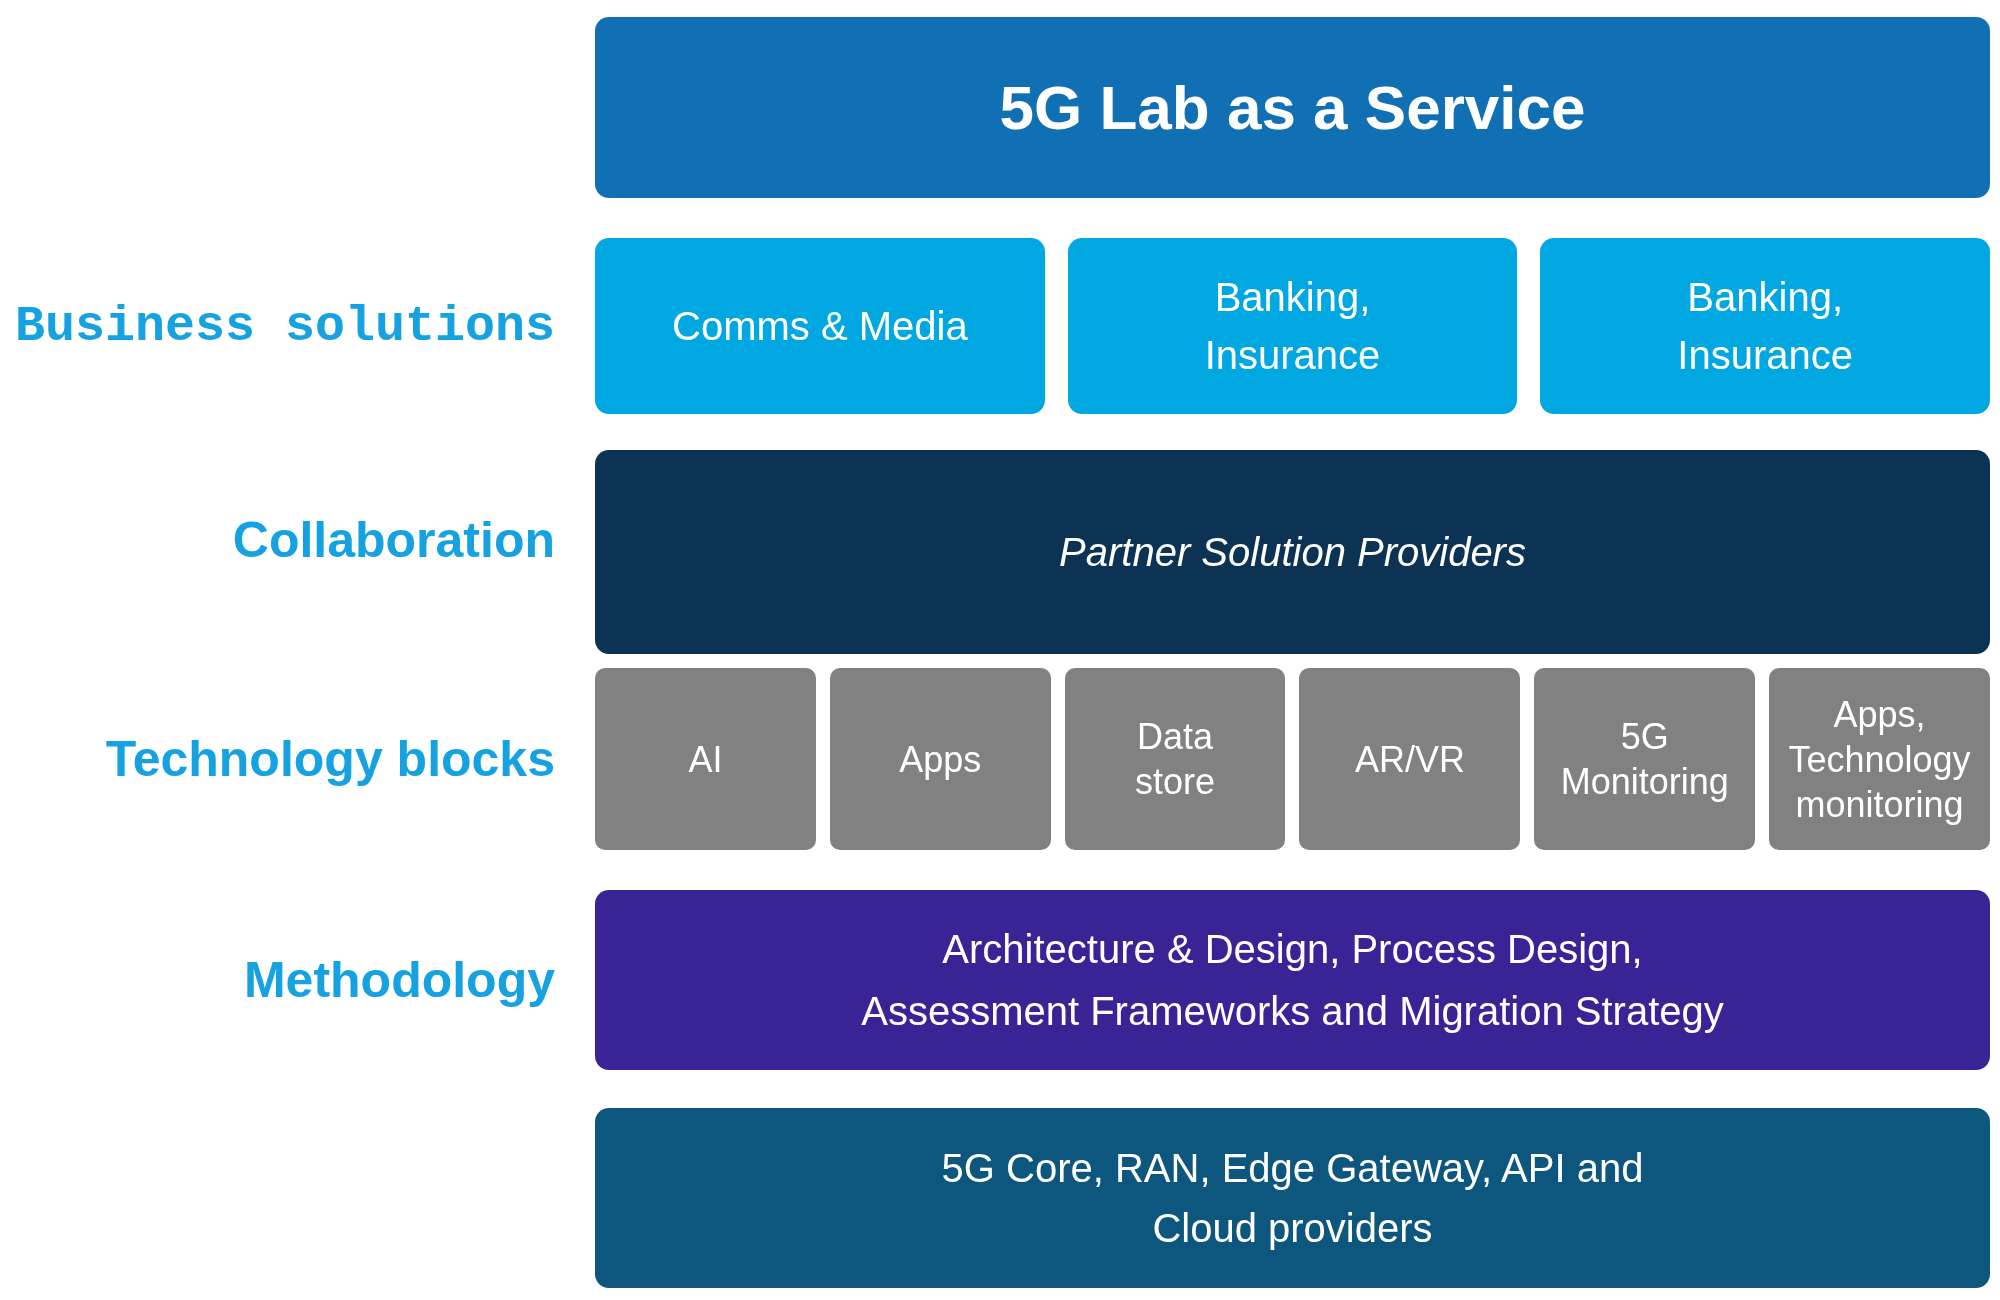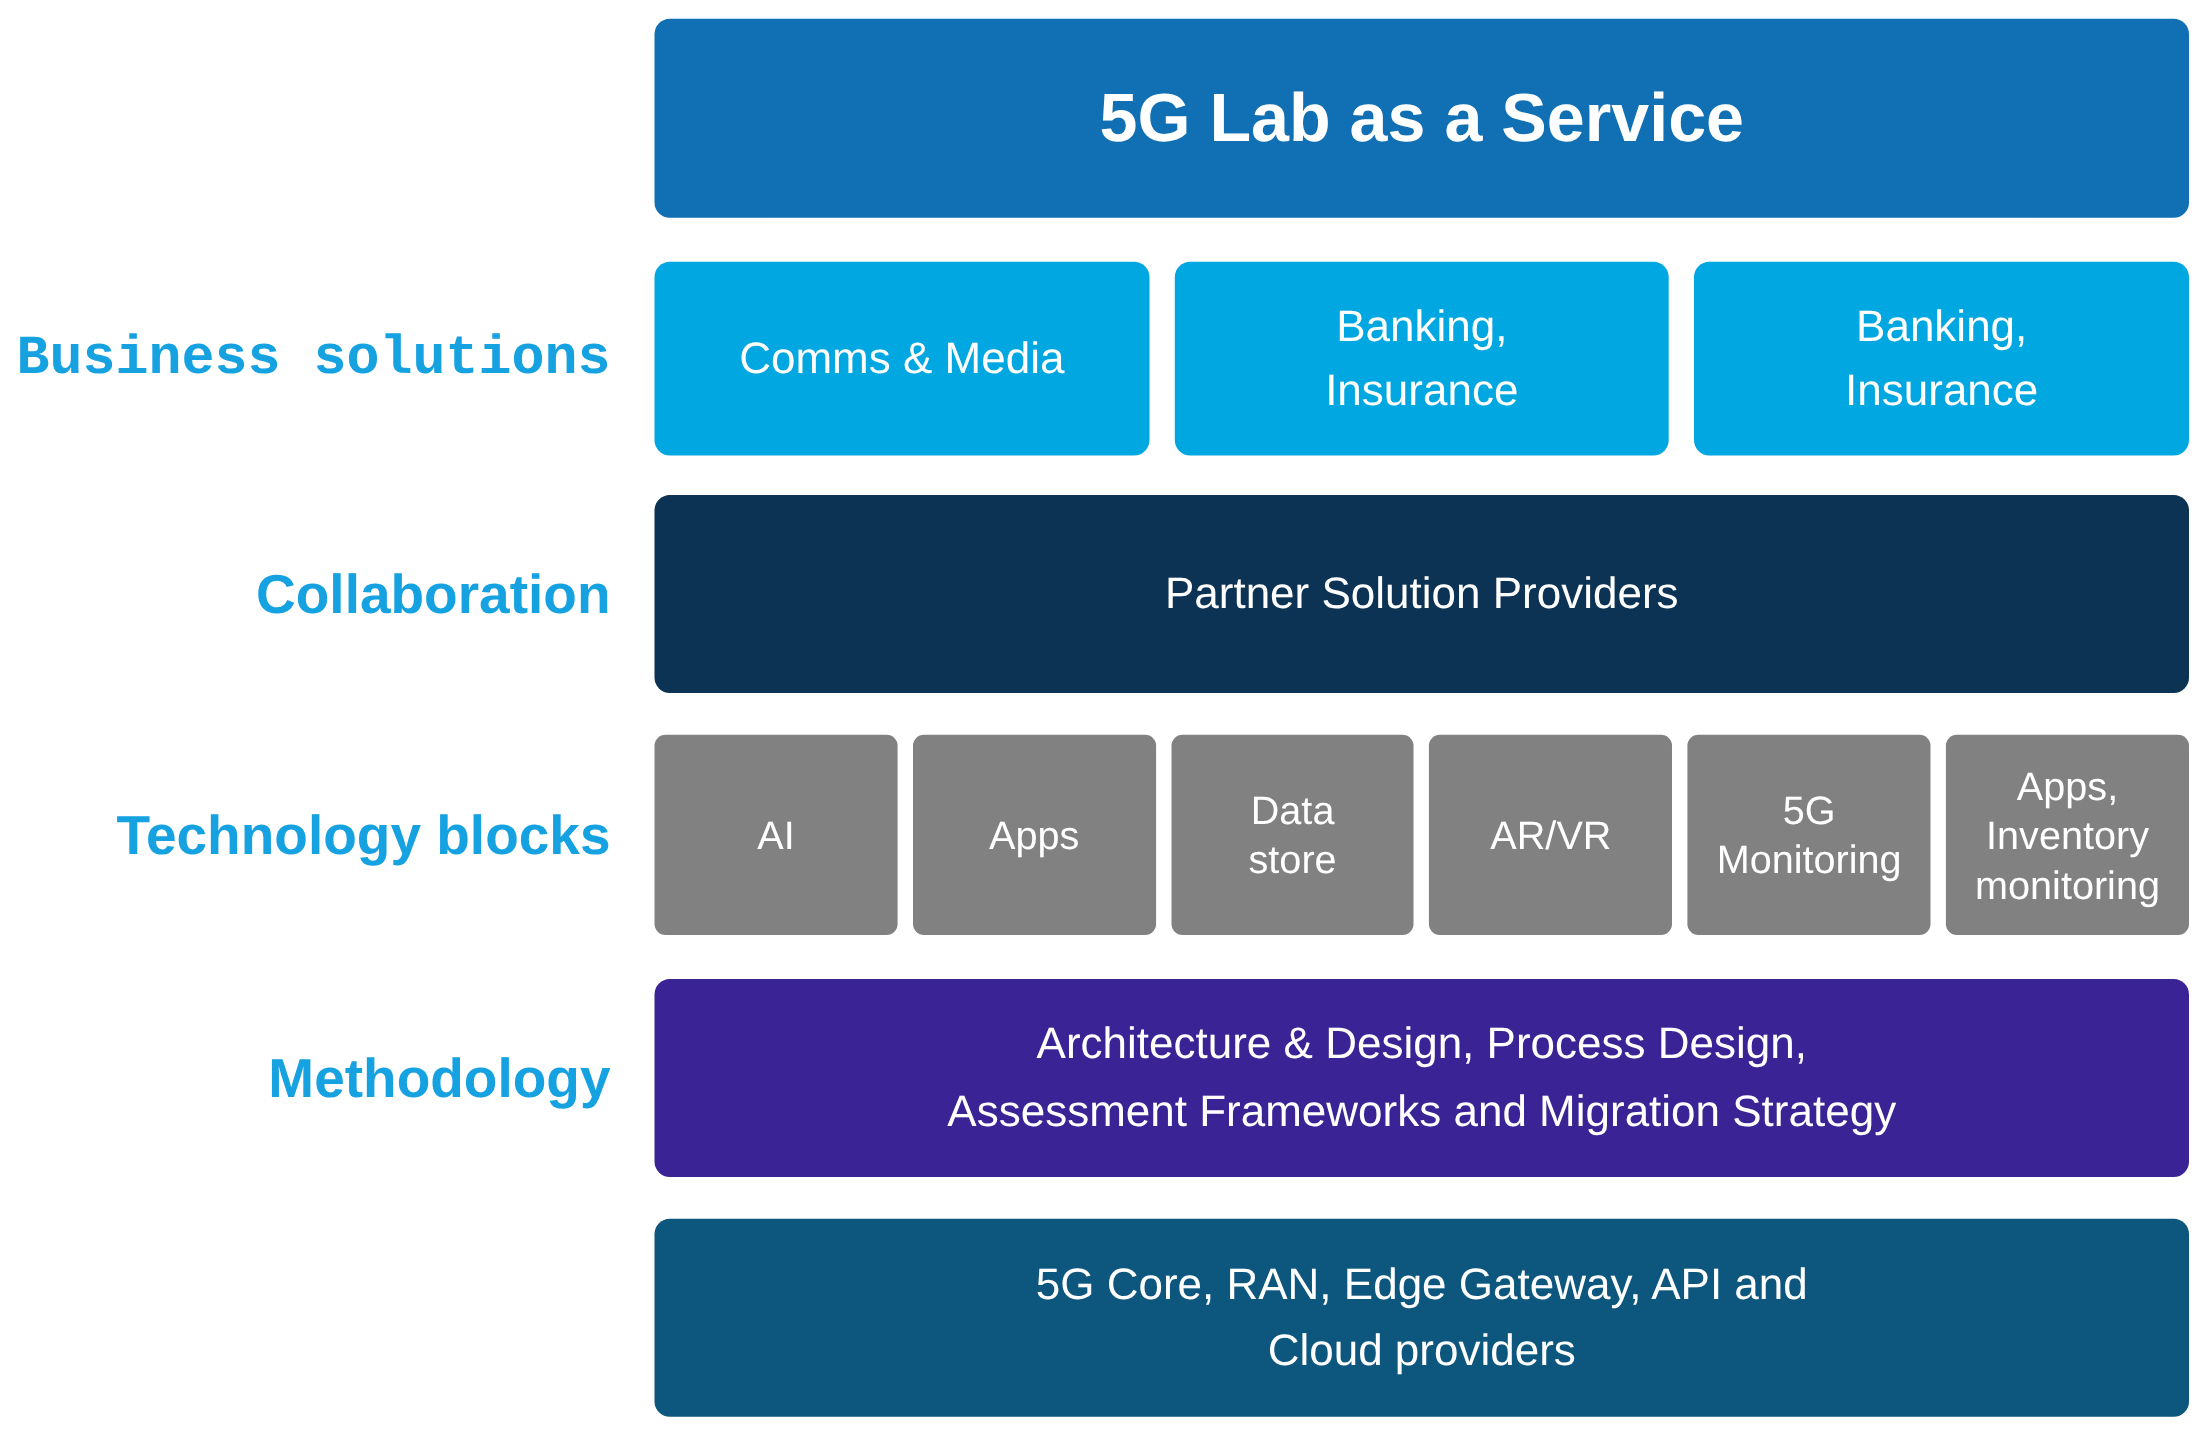--- a/index.html
+++ b/index.html
@@ -36,21 +36,21 @@
 
   
   .row {
     position: absolute;
     left: 595px;
     width: 1395px;
     display: flex;
   }
   .r-title  { top: 17px;   height: 181px; }
   .r-biz    { top: 238px;  height: 176px; gap: 23px; justify-content: center; }
-  .r-collab { top: 450px;  height: 180px; }
+  .r-collab { top: 450px;  height: 204px; font-style: italic; }
   .r-tech   { top: 668px;  height: 182px; gap: 14px; }
   .r-method { top: 890px;  height: 180px; }
   .r-infra  { top: 1108px; height: 180px; }
 
   .box {
     display: flex;
     align-items: center;
     justify-content: center;
     text-align: center;
     color: #ffffff;
@@ -127,21 +127,21 @@
 
   <div class="row r-tech">
     <div class="box box-gray">AI</div>
     <div class="box box-gray">Apps</div>
     <div class="box box-gray">Data
 store</div>
     <div class="box box-gray">AR/VR</div>
     <div class="box box-gray">5G
 Monitoring</div>
     <div class="box box-gray">Apps,
-Inventory
+Technology
 monitoring</div>
   </div>
 
   <div class="row r-method">
     <div class="box box-purple full">Architecture &amp; Design, Process Design,
 Assessment Frameworks and Migration Strategy</div>
   </div>
 
   <div class="row r-infra">
     <div class="box box-teal full">5G Core, RAN, Edge Gateway, API and

